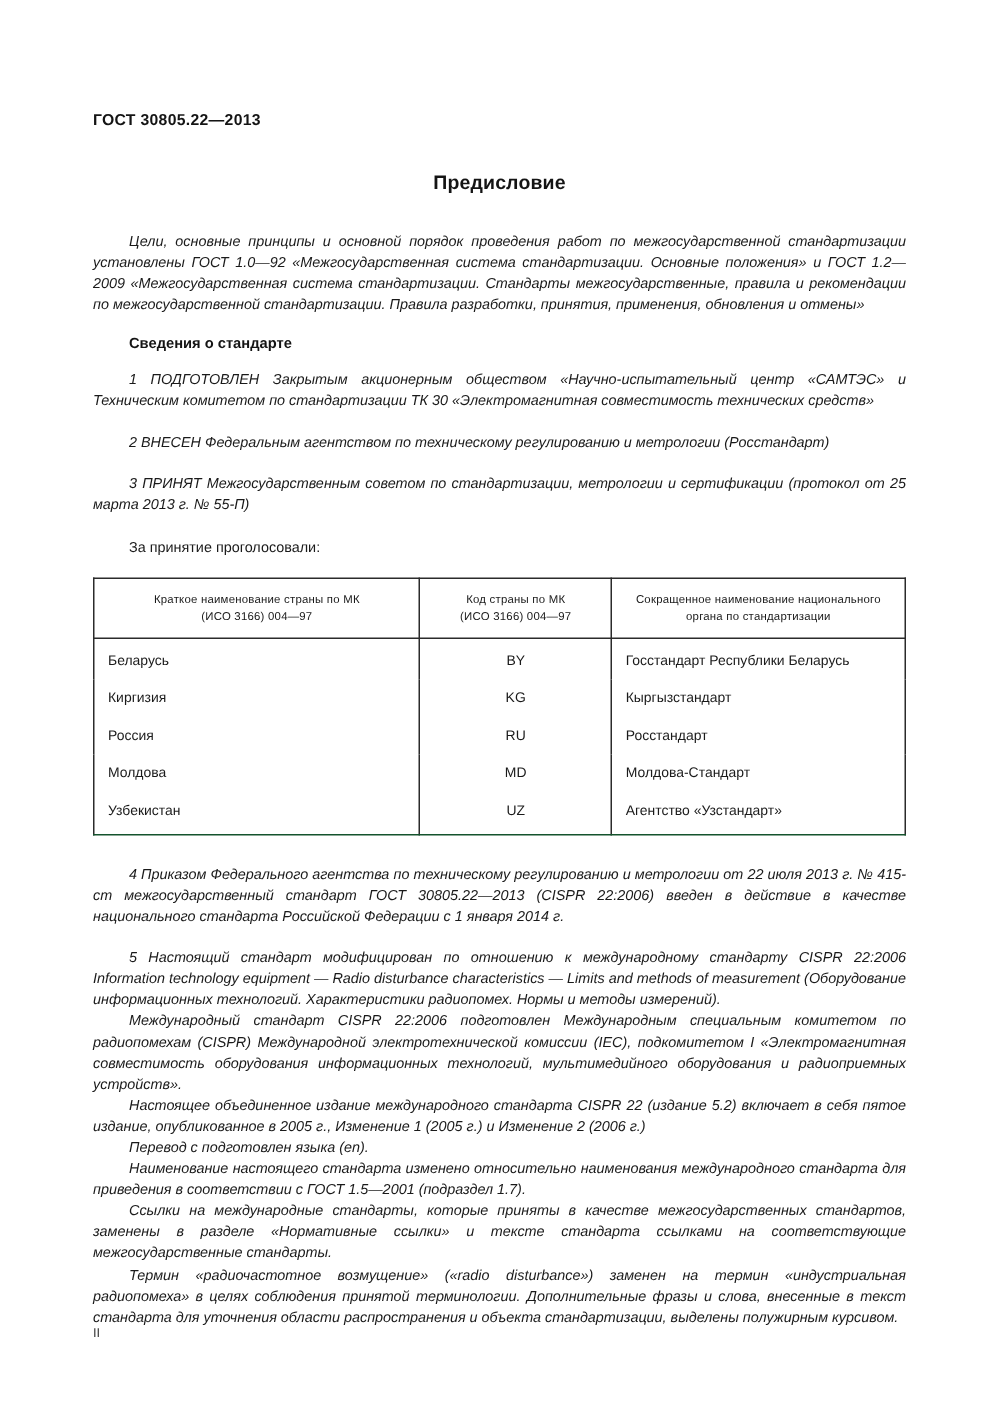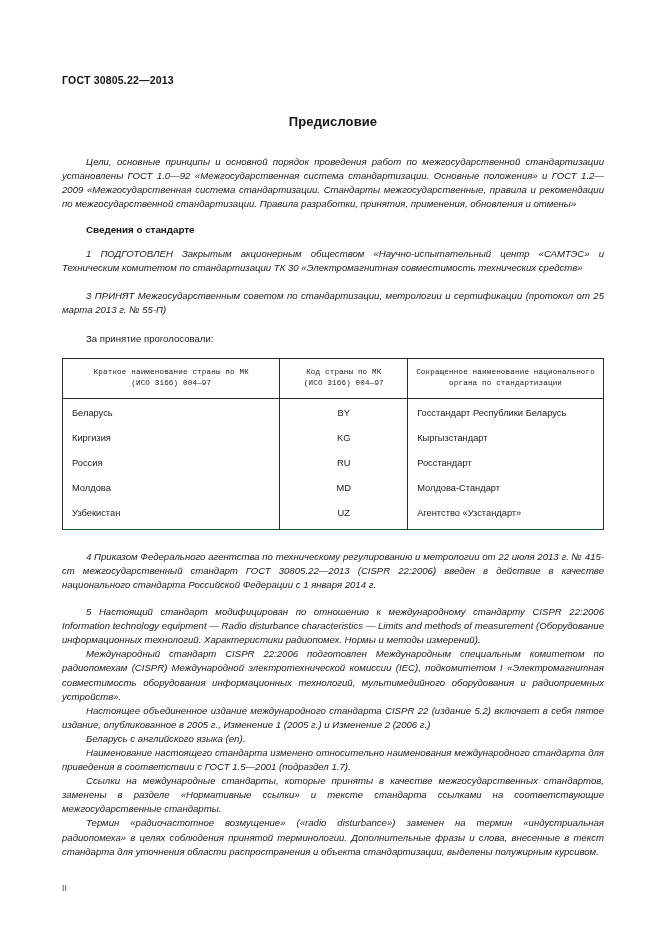--- a/index.html
+++ b/index.html
@@ -74,21 +74,20 @@
     padding: 0;
     vertical-align: middle;
   }
   table.countries thead th {
     font-size: 7.6px;
     font-weight: normal;
     text-align: center;
     line-height: 11.5px;
     padding: 8px 4px 8px 4px;
     letter-spacing: 0.15px;
-    font-family: Liberation Mono, monospace;
   }
   table.countries tbody td {
     font-size: 9.3px;
     height: 21px;
     padding: 2px 0 2px 9px;
     border-top: none;
     border-bottom: none;
   }
   table.countries tbody tr:first-child td {
     border-top: 1px solid #2b2b2b;
@@ -126,20 +125,21 @@
 
   <div class="doc-code">ГОСТ 30805.22—2013</div>
 
   <div class="section-title">Предисловие</div>
 
   <p class="body-par">Цели, основные принципы и основной порядок проведения работ по межгосударственной стандартизации установлены ГОСТ 1.0—92 «Межгосударственная система стандартизации. Основные положения» и ГОСТ 1.2—2009 «Межгосударственная система стандартизации. Стандарты межгосударственные, правила и рекомендации по межгосударственной стандартизации. Правила разработки, принятия, применения, обновления и отмены»</p>
 
   <div class="sub-head">Сведения о стандарте</div>
 
   <p class="body-par">1 ПОДГОТОВЛЕН Закрытым акционерным обществом «Научно-испытательный центр «САМТЭС» и Техническим комитетом по стандартизации ТК 30 «Электромагнитная совместимость технических средств»</p>
+  <p class="body-par">2 ВНЕСЕН Федеральным агентством по техническому регулированию и метрологии (Росстандарт)</p>
   <p class="body-par">3 ПРИНЯТ Межгосударственным советом по стандартизации, метрологии и сертификации (протокол от 25 марта 2013 г. № 55-П)</p>
 
   <div class="vote-line">За принятие проголосовали:</div>
 
   <table class="countries">
     <colgroup>
       <col class="col-a">
         <col class="col-b">
         <col class="col-c">
     </colgroup>
@@ -187,21 +187,21 @@
       </tr>
     </tbody>
   </table>
 
   <p class="body-par">4 Приказом Федерального агентства по техническому регулированию и метрологии от 22 июля 2013 г. № 415-ст межгосударственный стандарт ГОСТ 30805.22—2013 (CISPR 22:2006) введен в действие в качестве национального стандарта Российской Федерации с 1 января 2014 г.</p>
 
   <div class="blockgroup">
     <p class="body-par tight">5 Настоящий стандарт модифицирован по отношению к международному стандарту CISPR 22:2006 Information technology equipment — Radio disturbance characteristics — Limits and methods of measurement (Оборудование информационных технологий. Характеристики радиопомех. Нормы и методы измерений).</p>
     <p class="body-par tight">Международный стандарт CISPR 22:2006 подготовлен Международным специальным комитетом по радиопомехам (CISPR) Международной электротехнической комиссии (IEC), подкомитетом I «Электромагнитная совместимость оборудования информационных технологий, мультимедийного оборудования и радиоприемных устройств».</p>
     <p class="body-par tight">Настоящее объединенное издание международного стандарта CISPR 22 (издание 5.2) включает в себя пятое издание, опубликованное в 2005 г., Изменение 1 (2005 г.) и Изменение 2 (2006 г.)</p>
-    <p class="body-par tight">Беларусь с английского языка (en).</p>
+    <p class="body-par tight">Перевод с подготовлен языка (en).</p>
     <p class="body-par tight">Наименование настоящего стандарта изменено относительно наименования международного стандарта для приведения в соответствии с ГОСТ 1.5—2001 (подраздел 1.7).</p>
     <p class="body-par tight"> Ссылки на международные стандарты, которые приняты в качестве межгосударственных стандартов, заменены в разделе «Нормативные ссылки» и тексте стандарта ссылками на соответствующие межгосударственные стандарты.</p>
     <p class="body-par tight">Термин «радиочастотное возмущение» («radio disturbance») заменен на термин «индустриальная радиопомеха» в целях соблюдения принятой терминологии. Дополнительные фразы и слова, внесенные в текст стандарта для уточнения области распространения и объекта стандартизации, выделены полужирным курсивом.</p>
   </div>
 
   <div class="page-number">II</div>
 
 </div>
 
 </body></html>

